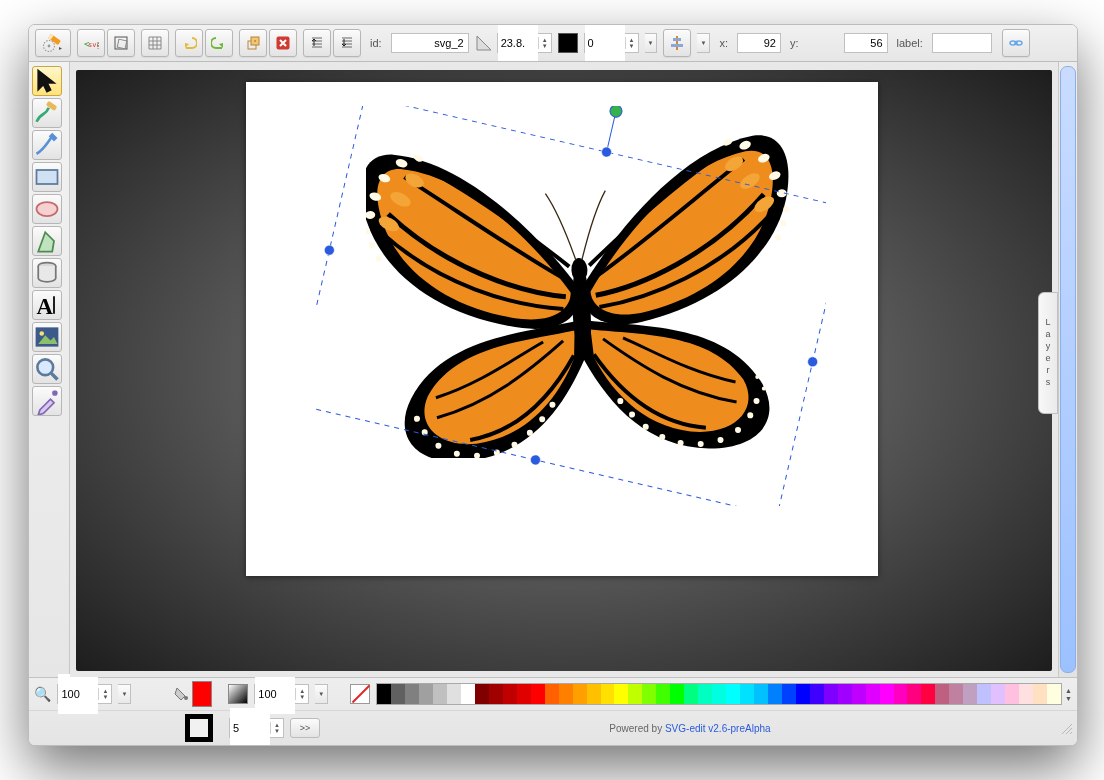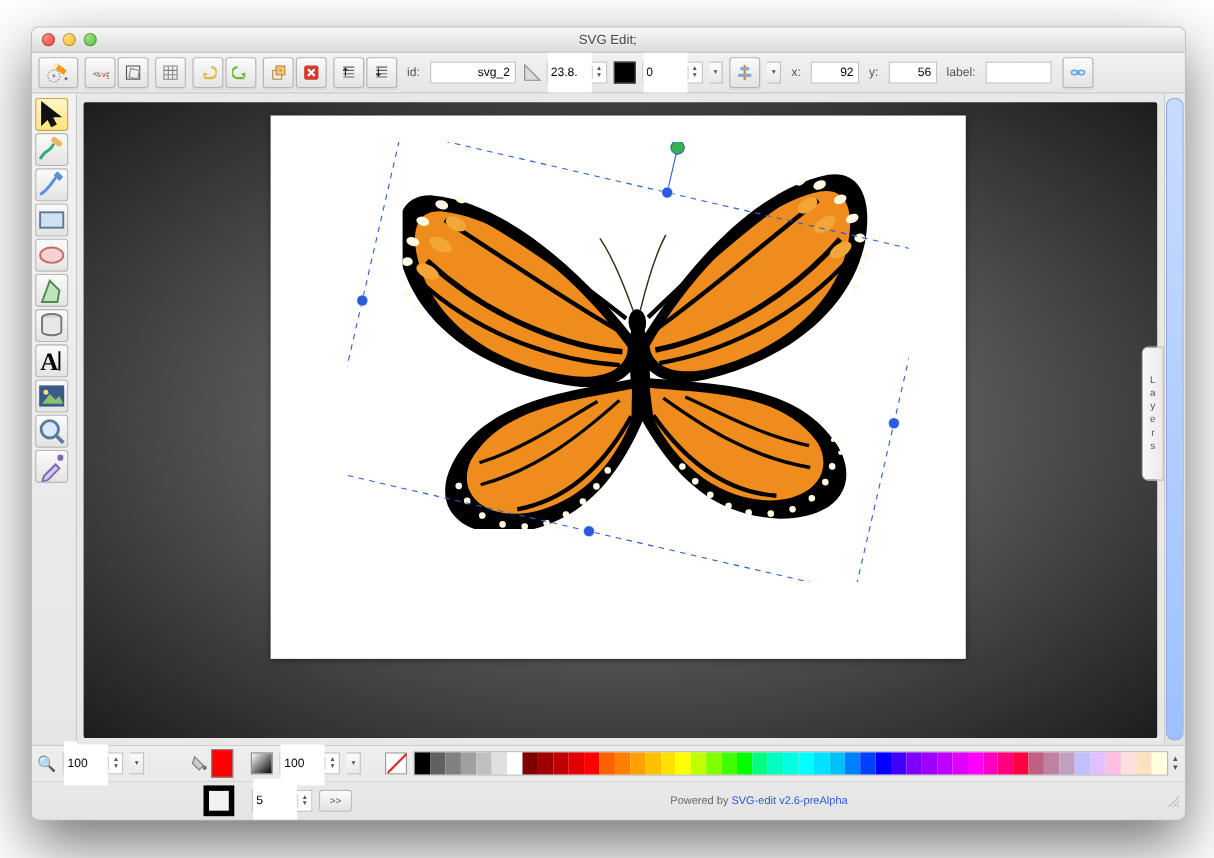--- a/index.html
+++ b/index.html
@@ -132,29 +132,20 @@
 
   .powered{font-size:10px;color:#666;margin-left:auto;}
   .powered a{color:#2a5add;text-decoration:none;}
 </style>
 </head>
 <body>
 
 <div class="stage">
   <div class="window">
 
-    <div class="titlebar">
-      <div class="traffic">
-        <div class="tl tl-close"></div>
-        <div class="tl tl-min"></div>
-        <div class="tl tl-max"></div>
-      </div>
-      <div class="title">SVG Edit;</div>
-      <div class="spacer"></div>
-    </div>
 
     <div class="toolbar">
       <div class="group">
         <div class="btn gear-btn">
           <svg viewBox="0 0 22 20">
               <circle cx="7" cy="13" r="5.5" fill="none" stroke="#999" stroke-width="1.2" stroke-dasharray="1.4 1.4"></circle>
               <circle cx="7" cy="13" r="1.4" fill="#999"></circle>
               <rect x="9" y="1" width="12" height="5" rx="1" fill="#f39a1f" transform="rotate(35 9 1)"></rect>
               <rect x="9" y="1" width="3" height="5" fill="#fce9c5" transform="rotate(35 9 1)"></rect>
               <polygon points="20,10 23,11.5 20,13" fill="#555" transform="translate(-3,4)"></polygon>
@@ -260,21 +251,21 @@
             <rect x="2" y="9" width="12" height="3" fill="#8aa7d6"></rect>
           </svg>
       </div>
       <div class="dropdown-caret">
           <span>▼</span>
         </div>
 
       <span class="lbl">x:</span>
       <input class="field" style="width: 34px;" value="92">
       <span class="lbl">y:</span>
-      <input class="field" style="width: 34px;" value="56">
+      <input class="field" style="width: 34px; margin-left: 36px;" value="56">
 
       <span class="lbl">label:</span>
       <input class="field" style="width: 50px;" value="">
 
       <div class="btn" style="margin-left:4px">
         <svg viewBox="0 0 16 16">
             <ellipse cx="5" cy="8" rx="3" ry="2" fill="none" stroke="#6aa8e8" stroke-width="1.5"></ellipse>
             <ellipse cx="11" cy="8" rx="3" ry="2" fill="none" stroke="#6aa8e8" stroke-width="1.5"></ellipse>
             <line x1="6" y1="8" x2="10" y2="8" stroke="#6aa8e8" stroke-width="1.5"></line>
           </svg>

